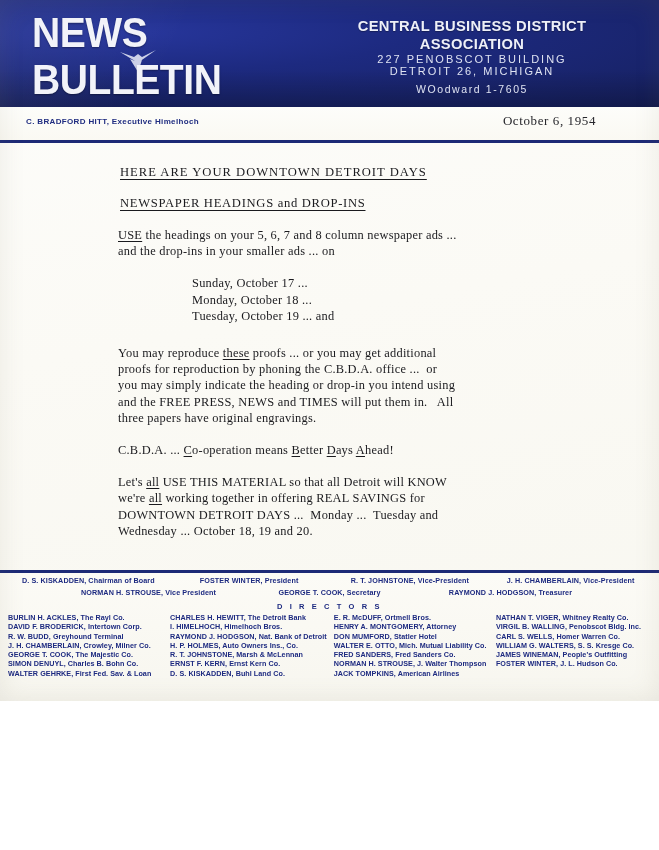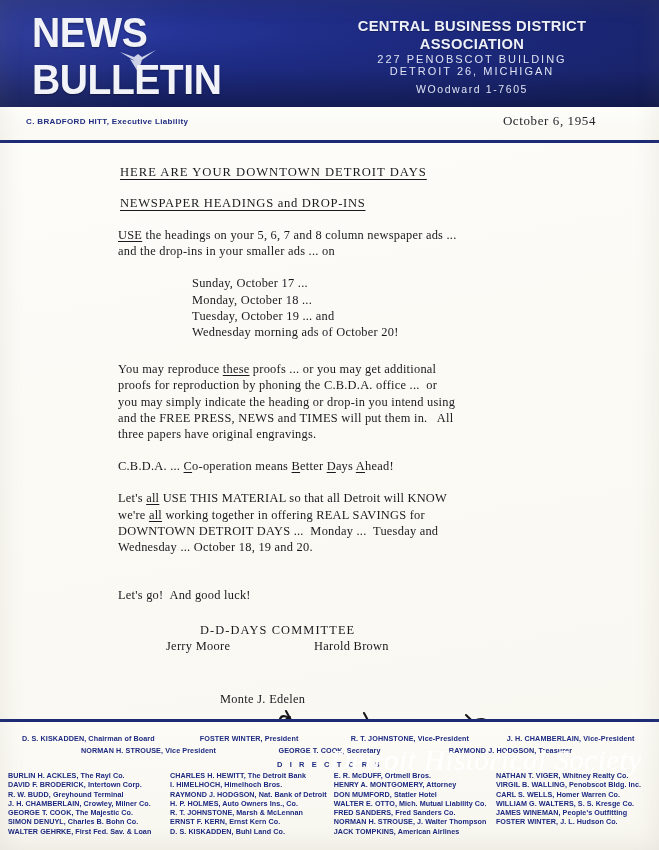--- a/index.html
+++ b/index.html
@@ -4,21 +4,21 @@
 <style>
   html,body{margin:0;padding:0;}
   body{
     width:659px;height:850px;
     background:#ffffff;
     font-family:"Liberation Serif", serif;
     overflow:hidden;
     position:relative;
   }
   #page{
-    position:relative;width:659px;height:850px;
+    position:relative;width:659px;height:701px;
     background:linear-gradient(170deg,#fdfdfb 0%,#fbfaf5 45%,#f8f7f0 100%);
     overflow:hidden;
   }
 
   
   .masthead{
     position:relative;
     height:107px;
     background:
       radial-gradient(ellipse at 18% 30%, #27369c 0%, #1d2a80 38%, #16205f 100%),
@@ -148,21 +148,21 @@
     border-top:3px solid #1d2a76;
     font-family:"Liberation Sans", sans-serif;
     color:#1d2a80;
     overflow:hidden;
   }
   .foot-title{
     text-align:center;font-weight:bold;font-size:7.5px;
     letter-spacing:2.6px;margin-top:4px;
   }
   .off-row{
-    display:flex;margin-top:12px;font-size:7.2px;font-weight:bold;
+    display:flex;margin-top:3px;font-size:7.2px;font-weight:bold;
     letter-spacing:.1px;
   }
   .off-row .cell{flex:1;text-align:center;}
   .off-row.r1{padding:0 8px;}
   .off-row.r2{padding:0 58px;margin-top:3px;}
   .foot-title.dir{margin-top:5px;letter-spacing:2.6px;}
   .dir-cols{
     display:flex;margin-top:2px;padding:0 8px;gap:7px;
   }
   .dir-col{flex:1;}
@@ -204,40 +204,39 @@
     </svg>
     <div class="mast-right">
       <div class="cbda-name">CENTRAL BUSINESS DISTRICT ASSOCIATION</div>
       <div class="cbda-line">227 PENOBSCOT BUILDING</div>
       <div class="cbda-line">DETROIT 26, MICHIGAN</div>
       <div class="cbda-line phone">WOodward 1-7605</div>
     </div>
   </div>
 
   <div class="datebar">
-    <div class="exec-dir">C. BRADFORD HITT, Executive Liability</div>
+    <div class="exec-dir">C. BRADFORD HITT, Executive Himelhoch</div>
     <div class="issue-date">October 6, 1954</div>
   </div>
 
   <div class="letter">
 
     <div class="headline indent-head">HERE ARE YOUR DOWNTOWN DETROIT DAYS</div>
     <div class="gap-m"></div>
 
     <div class="subhead indent-head">NEWSPAPER HEADINGS and DROP-INS</div>
     <div class="gap-m"></div>
 
     <div class="blk indent-body"><u class="ul">USE</u><span> the headings on your 5, 6, 7 and 8 column newspaper ads ...
 and the drop-ins in your smaller ads ... on</span></div>
     <div class="gap-m"></div>
 
     <div class="blk indent-deep"><span>Sunday, October 17 ...</span></div>
     <div class="blk indent-deep"><span>Monday, October 18 ...</span></div>
     <div class="blk indent-deep"><span>Tuesday, October 19 ... and</span></div>
-    <div class="blk indent-deep"><span>Wednesday morning ads of October 20!</span></div>
     <div class="gap-l"></div>
 
     <div class="blk indent-body"><span>You may reproduce </span><u class="ul">these</u><span> proofs ... or you may get additional
 proofs for reproduction by phoning the C.B.D.A. office ...  or
 you may simply indicate the heading or drop-in you intend using
 and the FREE PRESS, NEWS and TIMES will put them in.   All
 three papers have original engravings.</span></div>
     <div class="gap-m"></div>
 
     <div class="blk indent-body"><span>C.B.D.A. ... </span><u class="ul">C</u><span>o-operation means </span><u class="ul">B</u><span>etter </span><u class="ul">D</u><span>ays </span><u class="ul">A</u><span>head!</span></div>

